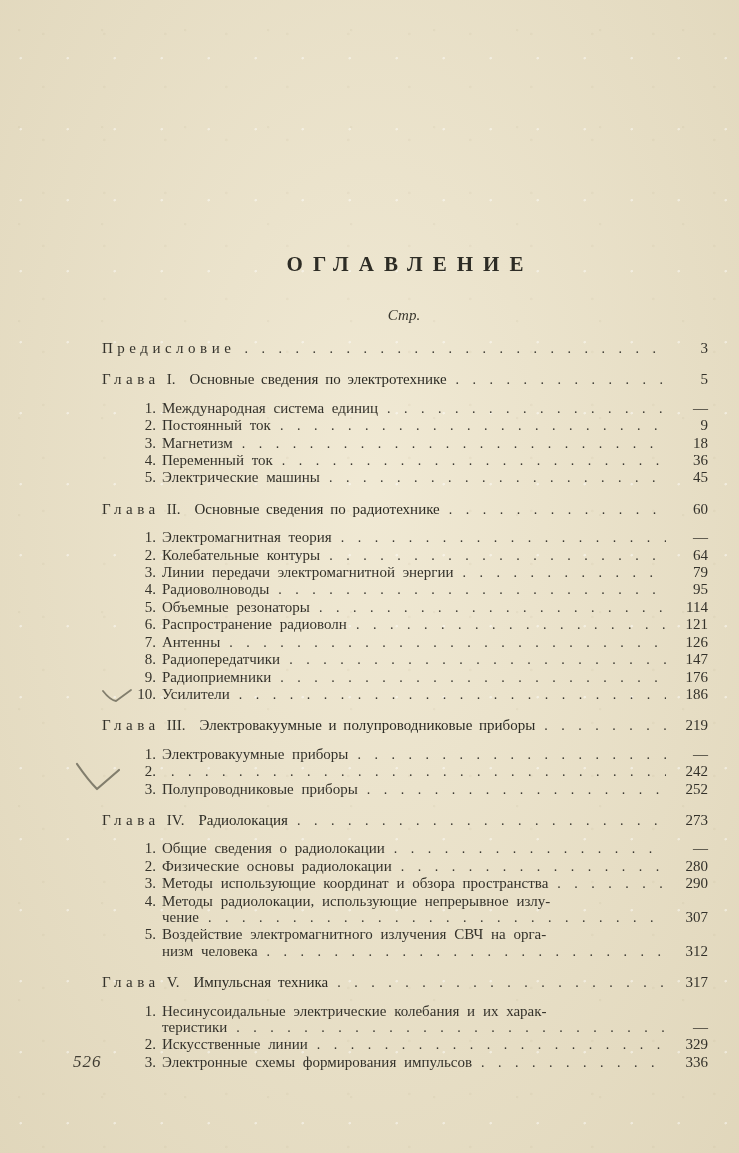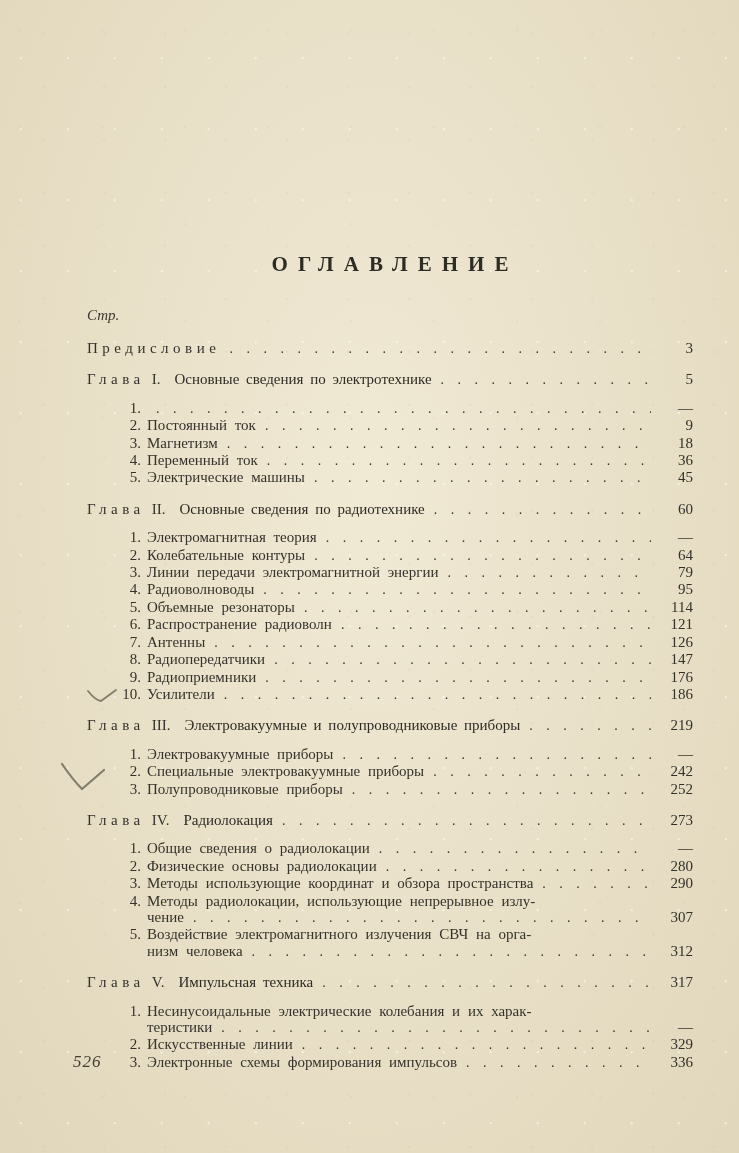--- a/index.html
+++ b/index.html
@@ -11,32 +11,32 @@
     background-color:#eae2ca;
     background-image:
       radial-gradient(circle at 23% 31%, rgba(125,104,62,.055) 1px, transparent 1.6px),
       radial-gradient(circle at 71% 64%, rgba(125,104,62,.05) 1px, transparent 1.7px),
       radial-gradient(circle at 44% 82%, rgba(255,255,255,.45) 1px, transparent 1.5px),
       radial-gradient(ellipse at 50% 42%, rgba(255,250,236,.30) 0%, rgba(167,146,98,.14) 100%);
     background-size:83px 97px, 61px 53px, 47px 71px, 100% 100%;
     font-family:"Liberation Serif","DejaVu Serif",serif;
     color:#34322b;
   }
-  .inner{position:absolute;left:87px;top:252px;width:606px;}
+  .inner{position:absolute;left:102px;top:252px;width:606px;}
   .doc-title{
     margin:0 0 30px 0;
     text-align:center;
     font-size:21px;line-height:24px;
     font-weight:bold;
     letter-spacing:10px;
     padding-left:10px; 
     color:#2d2c25;
   }
   .str-header{
-    text-align:left;
+    text-align:center;
     font-style:italic;
     font-size:15px;line-height:18px;
     margin:0 2px 16px 0;
     color:#3a382f;
   }
   .row{
     display:flex;align-items:baseline;
     font-size:15px;line-height:16.4px;
     white-space:nowrap;
   }
@@ -79,20 +79,21 @@
         </div>
         <div class="row chapter-row">
           <span class="word">Глава</span>
           <span class="numeral">I.</span>
           <span class="ctitle">Основные сведения по электротехнике</span>
           <span class="leader">. . . . . . . . . . . . . . . . . . . . . . . . . . . . . . . . . . . . . . . . . . . . . . . . . . . . . . . . . . . . . . . . . . . . . . </span>
           <span class="pg">5</span>
         </div>
         <div class="row item-row">
           <span class="num">1.</span>
+          <span class="t">Международная система единиц</span>
           <span class="leader">. . . . . . . . . . . . . . . . . . . . . . . . . . . . . . . . . . . . . . . . . . . . . . . . . . . . . . . . . . . . . . . . . . . . . . </span>
           <span class="pg">—</span>
         </div>
         <div class="row item-row">
           <span class="num">2.</span>
           <span class="t">Постоянный ток</span>
           <span class="leader">. . . . . . . . . . . . . . . . . . . . . . . . . . . . . . . . . . . . . . . . . . . . . . . . . . . . . . . . . . . . . . . . . . . . . . </span>
           <span class="pg">9</span>
         </div>
         <div class="row item-row">
@@ -191,21 +192,20 @@
           <span class="pg">219</span>
         </div>
         <div class="row item-row">
           <span class="num">1.</span>
           <span class="t">Электровакуумные приборы</span>
           <span class="leader">. . . . . . . . . . . . . . . . . . . . . . . . . . . . . . . . . . . . . . . . . . . . . . . . . . . . . . . . . . . . . . . . . . . . . . </span>
           <span class="pg">—</span>
         </div>
         <div class="row item-row">
           <span class="num">2.</span>
-          <span class="t">Специальные электровакуумные приборы</span>
           <span class="leader">. . . . . . . . . . . . . . . . . . . . . . . . . . . . . . . . . . . . . . . . . . . . . . . . . . . . . . . . . . . . . . . . . . . . . . </span>
           <span class="pg">242</span>
         </div>
         <div class="row item-row">
           <span class="pencil large"><svg width="46" height="31">
               <path d="M2 3 Q13 19 22 28 L44 9" stroke-width="2.2"></path>
             </svg></span>
           <span class="num">3.</span>
           <span class="t">Полупроводниковые приборы</span>
           <span class="leader">. . . . . . . . . . . . . . . . . . . . . . . . . . . . . . . . . . . . . . . . . . . . . . . . . . . . . . . . . . . . . . . . . . . . . . </span>

